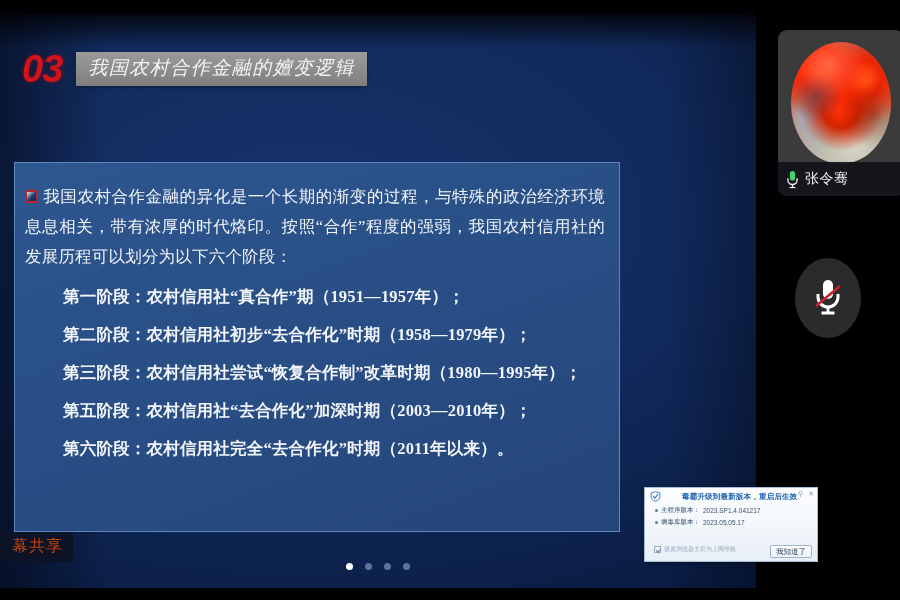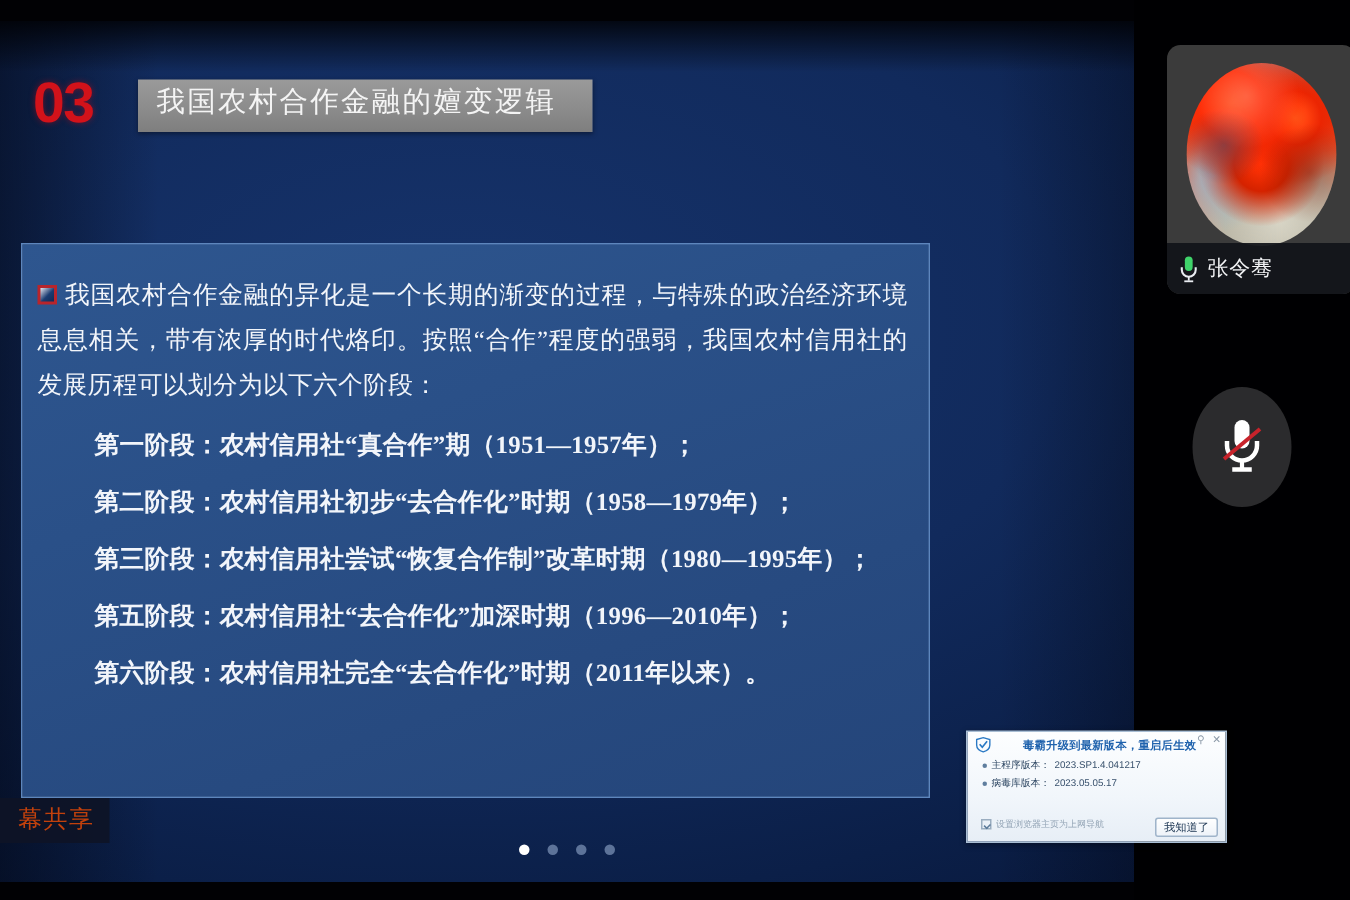--- a/index.html
+++ b/index.html
@@ -45,40 +45,41 @@
     background: linear-gradient(180deg, rgba(0,0,2,0.82) 0%, rgba(0,0,2,0.0) 100%);
     pointer-events: none;
   }
 
   
   .title-row {
     position: absolute;
     left: 22px;
     top: 36px;
     display: flex;
-    align-items: flex-end;
-    gap: 30px;
+    align-items: center;
+    gap: 14px;
     z-index: 4;
+    font-style: italic;
   }
   .slide-number {
     font-family: "Liberation Sans", sans-serif;
     font-size: 38px;
     font-weight: 700;
     line-height: 1;
     color: #d3121a;
     letter-spacing: -1px;
     text-shadow: 0 0 4px rgba(200,10,20,0.5);
   }
   .title-chip {
     background: linear-gradient(180deg, #9a9a9a 0%, #8c8c8c 55%, #7e7e7e 100%);
     color: #f4f4f4;
     font-size: 19px;
     font-weight: 400;
     letter-spacing: 1.5px;
-    padding: 5px 24px 7px 12px;
+    padding: 5px 12px 7px 12px;
     line-height: 1.2;
     white-space: nowrap;
     box-shadow: 0 1px 3px rgba(0,0,0,0.4);
   }
 
   
   .content-panel {
     position: absolute;
     left: 14px;
     top: 148px;
@@ -360,21 +361,21 @@
     </div>
 
     <div class="content-panel">
 
       <span class="para"><span class="bullet-mark"></span><span>我国农村合作金融的异化是一个长期的渐变的过程，与特殊的政治经济环境息息相关，带有浓厚的时代烙印。按照“合作”程度的强弱，我国农村信用社的发展历程可以划分为以下六个阶段：</span></span>
 
       <ul class="stage-list">
         <li>第一阶段：农村信用社“真合作”期（1951—1957年）；</li>
         <li>第二阶段：农村信用社初步“去合作化”时期（1958—1979年）；</li>
         <li>第三阶段：农村信用社尝试“恢复合作制”改革时期（1980—1995年）；</li>
-        <li>第五阶段：农村信用社“去合作化”加深时期（1996—2010年）；</li>
+        <li>第五阶段：农村信用社“去合作化”加深时期（2003—2010年）；</li>
         <li>第六阶段：农村信用社完全“去合作化”时期（2011年以来）。</li>
       </ul>
     </div>
 
     <div class="page-dots">
       <span class="dot active"></span>
       <span class="dot"></span>
       <span class="dot"></span>
       <span class="dot"></span>
     </div>

